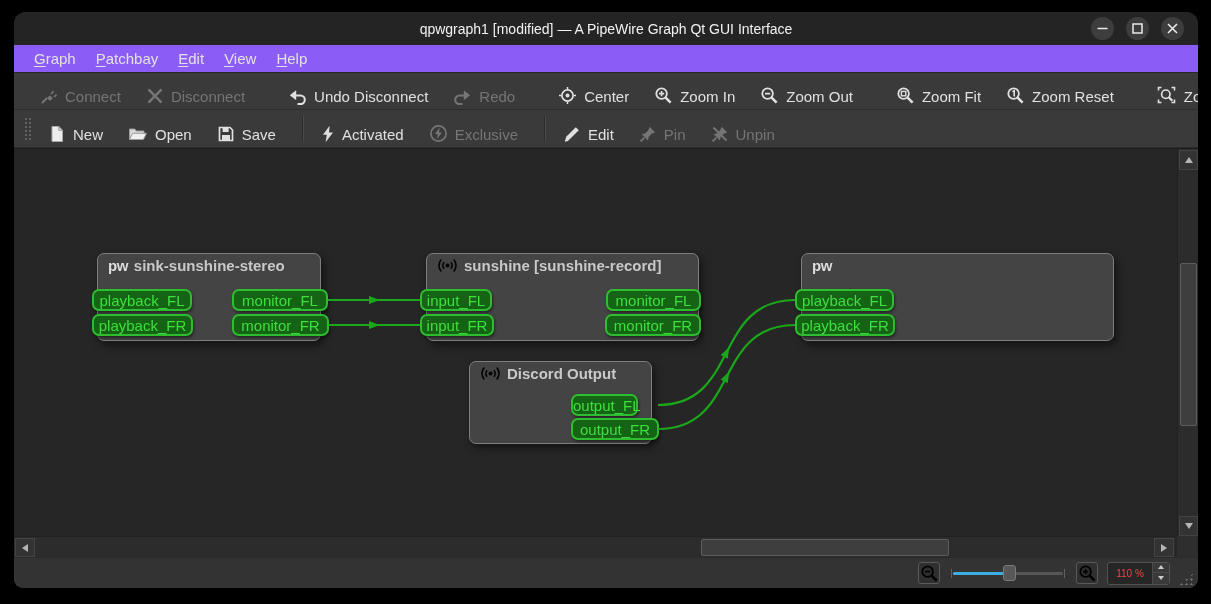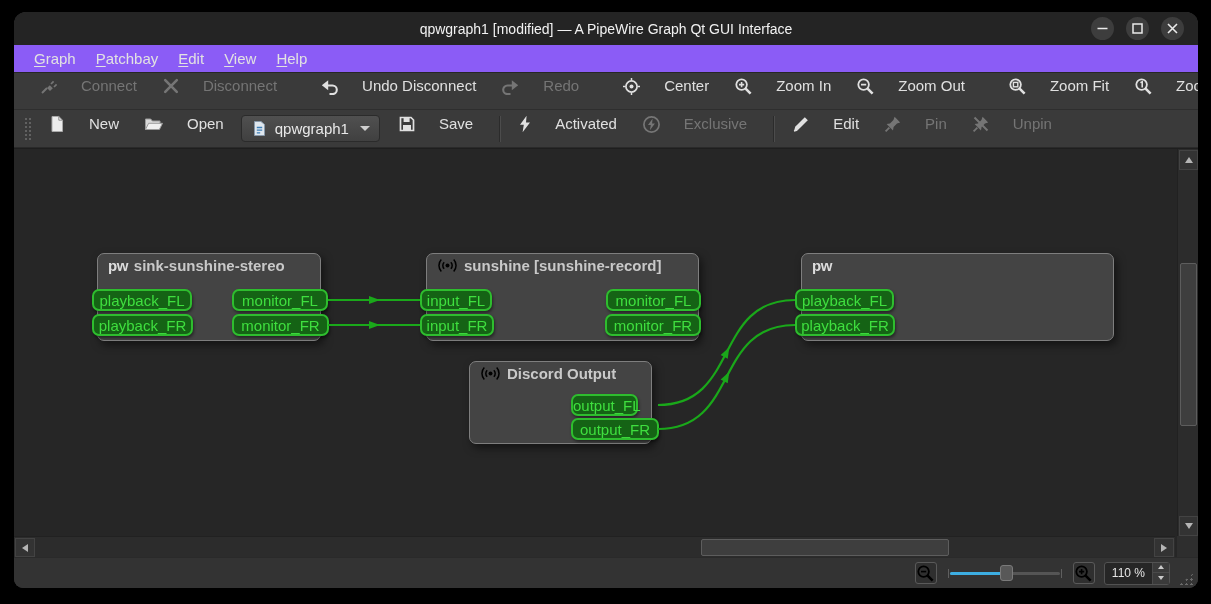--- a/index.html
+++ b/index.html
@@ -17,21 +17,21 @@
   .menubar{height:28px;background:#8b5cf6;display:flex;align-items:center;padding-left:10px;border-bottom:1px solid #272727;}
   .menu-item{color:#e2e2e2;font-size:15px;padding:3px 10px;}
   .menu-item u{text-decoration:underline;text-underline-offset:2px;}
   
   .toolbar{display:flex;align-items:center;background:#3a3a3a;padding-left:8px;}
   #toolbar-main{height:37px;border-bottom:1px solid #2e2e2e;}
   #toolbar-file{height:38px;border-bottom:1px solid #2a2a2a;}
   .tb-handle{width:8px;height:24px;margin:0 8px 0 2px;
     background-image:radial-gradient(circle,#616161 1px,rgba(0,0,0,0) 1.3px);background-size:4px 4px;}
   .tb-sep{width:2px;height:26px;margin:0 9px;background:linear-gradient(to right,#2b2b2b 50%,#4c4c4c 50%);}
-  .tb-btn{display:flex;align-items:flex-start;gap:23px;height:28px;padding:0 8px;margin-right:9px;border-radius:4px;color:#e0e0e0;font-size:15px;white-space:nowrap;}
+  .tb-btn{display:flex;align-items:flex-end;gap:7px;height:28px;padding:0 8px;margin-right:9px;border-radius:4px;color:#e0e0e0;font-size:15px;white-space:nowrap;}
   .tb-btn.disabled{color:#757575;}
   .ico{display:inline-flex;align-items:center;justify-content:center;}
   .ico svg{display:block;}
   .combo{display:flex;align-items:center;gap:7px;height:27px;padding:0 9px;margin-right:10px;border-radius:4px;
     background:linear-gradient(#505050,#404040);border:1px solid #2b2b2b;color:#e8e8e8;font-size:15px;}
   .combo .arr-down{margin-left:4px;}
   
   .arr-down{width:0;height:0;border-left:5px solid transparent;border-right:5px solid transparent;border-top:5px solid #cfcfcf;}
   .tri{width:0;height:0;}
   .tri.up{border-left:4px solid transparent;border-right:4px solid transparent;border-bottom:6px solid #b5b5b5;}
@@ -64,21 +64,21 @@
   .statusbar{position:relative;height:31px;background:#333333;border-top:1px solid #2a2a2a;
     display:flex;align-items:center;justify-content:flex-end;gap:9px;padding-right:28px;}
   .sb-zoom-btn{width:22px;height:22px;border:1px solid #5a5a5a;border-radius:3px;background:#2f2f2f;
     display:flex;align-items:center;justify-content:center;}
   .slider{position:relative;width:118px;height:18px;}
   .slider .groove{position:absolute;left:4px;right:4px;top:8px;height:3px;background:#555555;border-radius:2px;}
   .slider .fill{position:absolute;left:4px;top:8px;height:3px;background:#3daee2;border-radius:2px;}
   .slider .handle{position:absolute;top:1px;width:13px;height:16px;background:#585858;border:1px solid #7a7a7a;border-radius:3px;}
   .slider .tick{position:absolute;top:5px;width:1px;height:9px;background:#5f5f5f;}
   .spin{display:flex;align-items:center;height:23px;background:#262626;border:1px solid #525252;border-radius:3px;}
-  .spin .val{color:#e5e5e5;font-size:12px;padding:8px 7px;min-width:44px;text-align:center;}
+  .spin .val{color:#ef4444;font-size:10px;padding:8px 7px;min-width:44px;text-align:center;}
   .spin .btns{display:flex;flex-direction:column;border-left:1px solid #4a4a4a;}
   .spin .sbt{width:16px;height:10.5px;background:#3a3a3a;display:flex;align-items:center;justify-content:center;}
   .spin .sbt:first-child{border-bottom:1px solid #4a4a4a;}
   .grip{position:absolute;right:3px;bottom:3px;width:16px;height:13px;
     background-image:radial-gradient(circle,#6a6a6a 1.1px,rgba(0,0,0,0) 1.4px);background-size:5px 5px;
     clip-path:polygon(100% 0,100% 100%,0 100%);}
 </style>
 </head>
 <body>
 
@@ -232,30 +232,20 @@
       </div>
       <div class="tb-btn">
         <span class="ico">
           <svg width="20" height="18" viewBox="0 0 20 18">
             <path d="M1.5 14.5 V4 h5.2 l1.6 2 H16 v2.3" fill="#d9d9d9" stroke="#9c9c9c"></path>
             <polygon points="1.5,14.5 4.6,8.3 18.5,8.3 15.4,14.5" fill="#efefef" stroke="#9c9c9c"></polygon>
           </svg>
         </span>
         <span>Open</span>
       </div>
-      <div class="combo">
-        <span class="ico">
-          <svg width="17" height="17" viewBox="0 0 17 17">
-            <path d="M3.5 1.5 h6.5 L13.5 4.5 V15.5 H3.5 z" fill="#dfe7ee" stroke="#8899aa"></path>
-            <path d="M5.8 7.5 h5.4 M5.8 10.2 h5.4 M5.8 12.9 h3.4" stroke="#3d7fb8" stroke-width="1.3"></path>
-          </svg>
-        </span>
-        <span>qpwgraph1</span>
-        <span class="arr-down"></span>
-      </div>
       <div class="tb-btn">
         <span class="ico">
           <svg width="18" height="18" viewBox="0 0 18 18">
             <path d="M2.5 2.5 H13 L15.5 5 V15.5 H2.5 z" fill="none" stroke="currentColor" stroke-width="1.7"></path>
             <rect x="5.6" y="2.8" width="6" height="4.2" fill="currentColor"></rect>
             <rect x="5" y="10" width="8" height="5.2" fill="currentColor"></rect>
           </svg>
         </span>
         <span>Save</span>
       </div>

